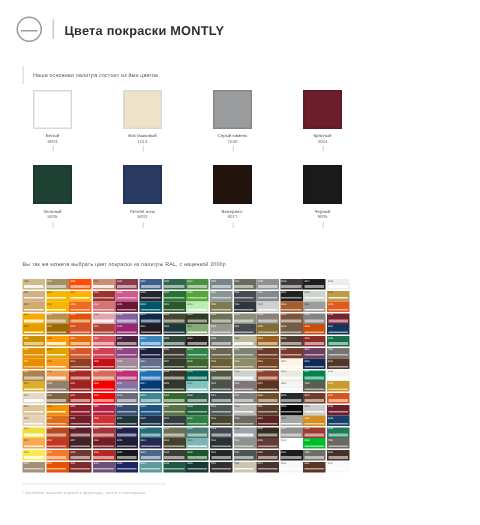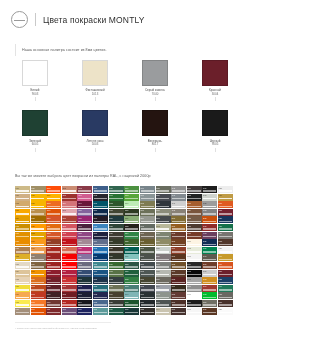--- a/index.html
+++ b/index.html
@@ -27,21 +27,21 @@
   .logo-mark::after{
     content:"";position:absolute;left:2px;right:2px;top:50%;
     height:1px;background:#9a9a9a;
   }
   .hdr-divider{
     width:1px;height:13px;background:#c9c9c9;
     margin:0 7px 0 7px;flex:0 0 auto;
   }
   .page-title{
     font-size:8.5px;letter-spacing:.15px;color:#2e2e2e;
-    white-space:nowrap;font-weight:400;
+    white-space:nowrap;font-weight:700;
   }
 
   
   .intro{
     position:absolute;left:22px;top:48px;
     font-size:3.6px;color:#555;letter-spacing:.1px;white-space:nowrap;
   }
   .intro-rule{
     position:absolute;left:15px;top:44px;width:1px;height:12px;background:#e3e3e3;
   }

